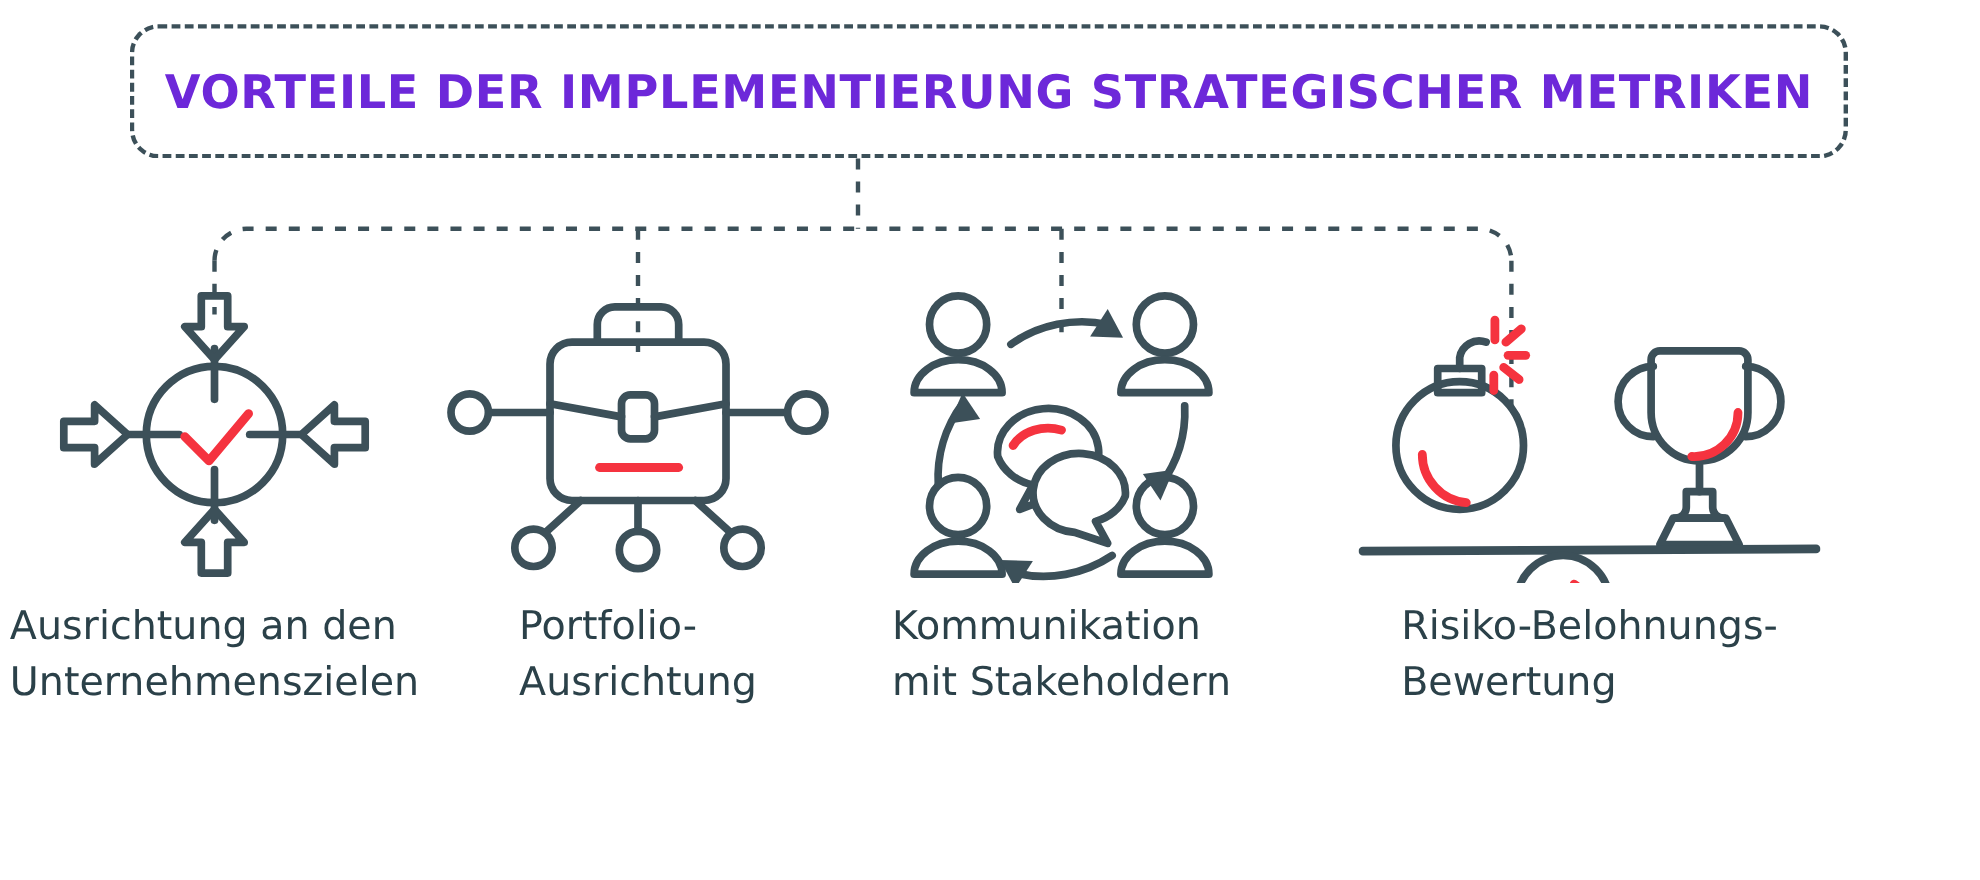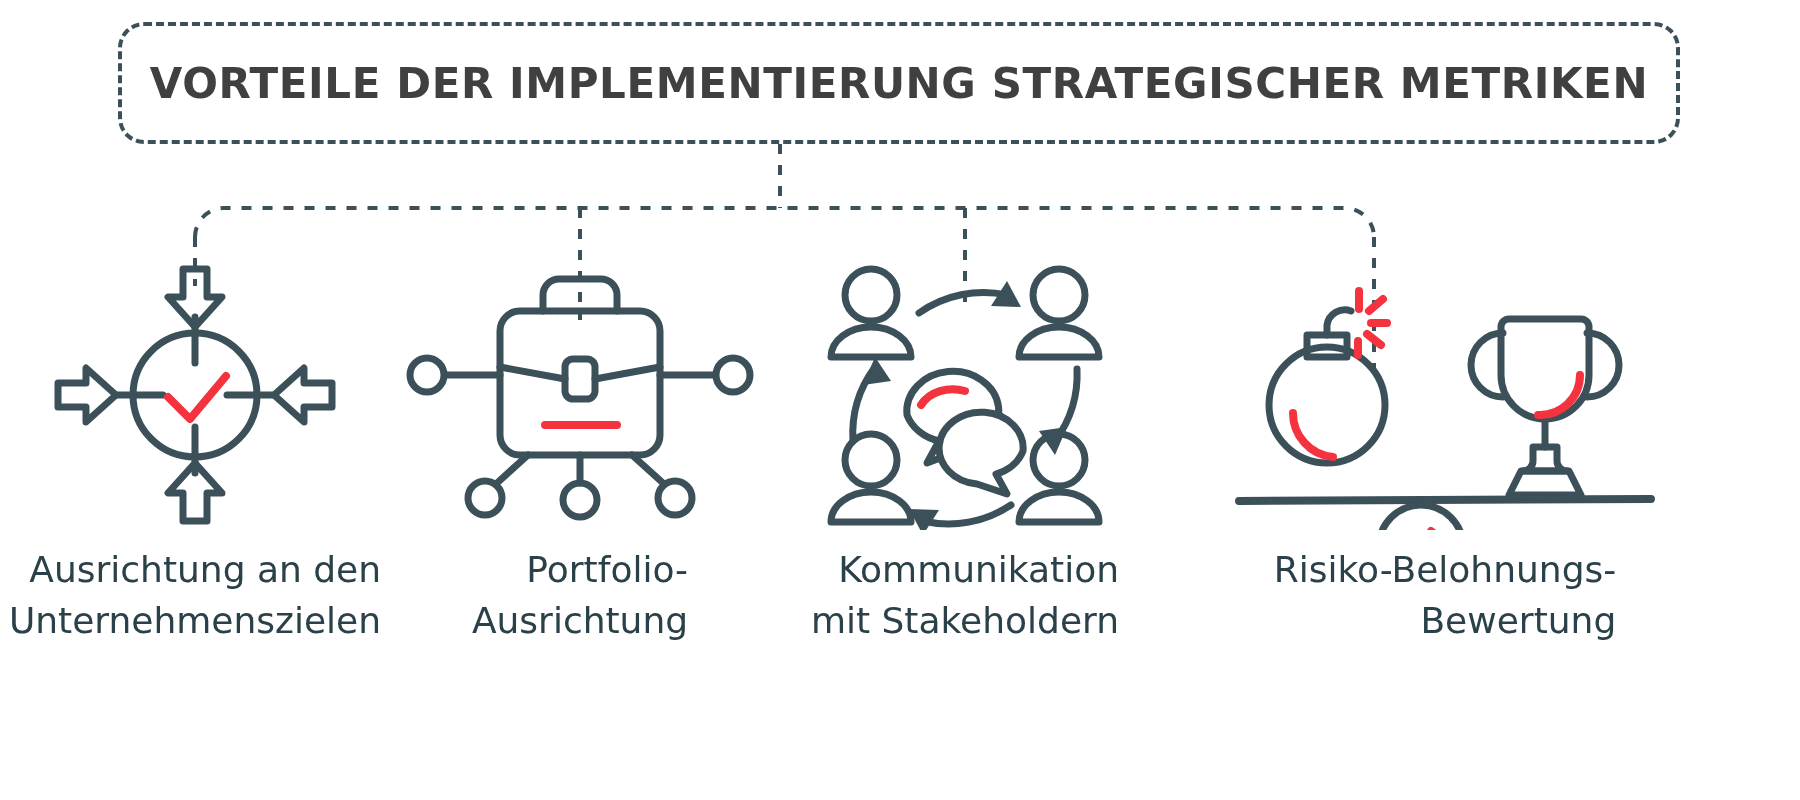--- a/index.html
+++ b/index.html
@@ -32,21 +32,21 @@
     border-radius: 26px;
     display: flex;
     align-items: center;
     justify-content: center;
   }
   .title-text {
     font-family: "DejaVu Sans", "Liberation Sans", sans-serif;
     font-weight: 700;
     font-size: 42px;
     letter-spacing: 0.6px;
-    color: #404040;
+    color: #6d28d9;
     white-space: nowrap;
     text-align: left;
   }
 
   
   #connectors {
     position: absolute;
     left: 0;
     top: 0;
     width: 1800px;
@@ -68,21 +68,21 @@
     display: flex;
     align-items: flex-end;
     justify-content: center;
   }
   .col-label {
     margin-top: 14px;
     font-family: "DejaVu Sans", "Liberation Sans", sans-serif;
     font-size: 36px;
     line-height: 1.42;
     color: #2b4149;
-    text-align: right;
+    text-align: left;
     white-space: pre-line;
   }
 
   #col-1 { left: -15px; }
   #col-2 { left: 370px; }
   #col-3 { left: 755px; }
   #col-4 { left: 1165px; width: 560px; }
 </style>
 </head>
 <body>

